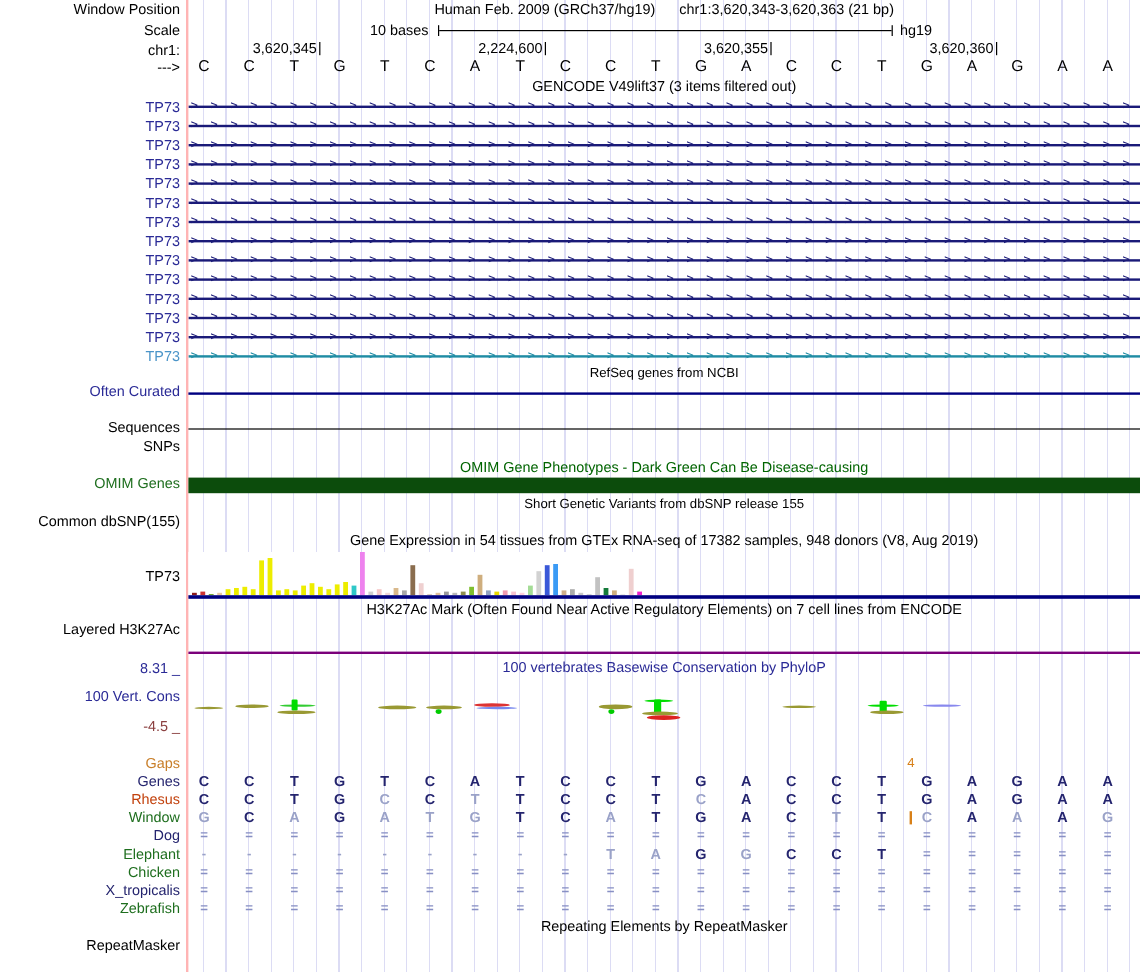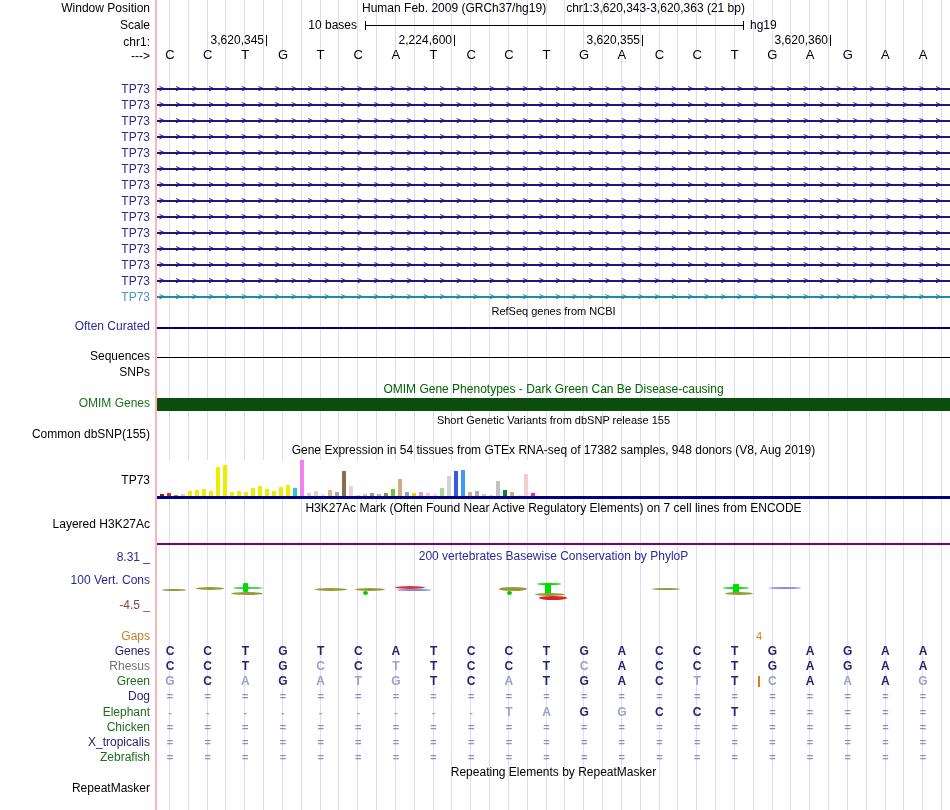--- a/index.html
+++ b/index.html
@@ -87,20 +87,21 @@
       <div class="base" style="left: 647.45px; top: 48px;">C</div>
       <div class="base" style="left: 685.1px; top: 48px;">C</div>
       <div class="base" style="left: 722.75px; top: 48px;">T</div>
       <div class="base" style="left: 760.4px; top: 48px;">G</div>
       <div class="base" style="left: 798.05px; top: 48px;">A</div>
       <div class="base" style="left: 835.7px; top: 48px;">G</div>
       <div class="base" style="left: 873.35px; top: 48px;">A</div>
       <div class="base" style="left: 911px; top: 48px;">A</div>
     </div>
 
+  <div class="title" style="top:66px">GENCODE V49lift37 (3 items filtered out)</div>
   <div id="generows">
       <div class="lbl" style="top: 83px; color: rgb(42, 42, 150);">TP73</div>
       <div class="generow" style="top: 81px;">
         <div class="line" style="background: rgb(26, 26, 120);"></div>
         <div class="chev" style="color: rgb(26, 26, 120);">&gt;&gt;&gt;&gt;&gt;&gt;&gt;&gt;&gt;&gt;&gt;&gt;&gt;&gt;&gt;&gt;&gt;&gt;&gt;&gt;&gt;&gt;&gt;&gt;&gt;&gt;&gt;&gt;&gt;&gt;&gt;&gt;&gt;&gt;&gt;&gt;&gt;&gt;&gt;&gt;&gt;&gt;&gt;&gt;&gt;&gt;&gt;&gt;</div>
       </div>
       <div class="lbl" style="top: 99px; color: rgb(42, 42, 150);">TP73</div>
       <div class="generow" style="top: 97px;">
         <div class="line" style="background: rgb(26, 26, 120);"></div>
         <div class="chev" style="color: rgb(26, 26, 120);">&gt;&gt;&gt;&gt;&gt;&gt;&gt;&gt;&gt;&gt;&gt;&gt;&gt;&gt;&gt;&gt;&gt;&gt;&gt;&gt;&gt;&gt;&gt;&gt;&gt;&gt;&gt;&gt;&gt;&gt;&gt;&gt;&gt;&gt;&gt;&gt;&gt;&gt;&gt;&gt;&gt;&gt;&gt;&gt;&gt;&gt;&gt;&gt;</div>
@@ -241,21 +242,21 @@
       <div class="bar" style="height: 1px; background: rgb(232, 232, 232);"></div>
       <div class="bar" style="height: 22px; background: rgb(239, 207, 207);"></div>
       <div class="bar" style="height: 3px; background: rgb(238, 34, 204);"></div>
     </div>
   <div class="hline" style="top:496px;height:3px;background:#000080;"></div>
 
   <div class="title" style="top:502px">H3K27Ac Mark (Often Found Near Active Regulatory Elements) on 7 cell lines from ENCODE</div>
   <div class="lbl" style="top:518px">Layered H3K27Ac</div>
   <div class="hline" style="top:543px;height:2px;background:#7a007a;"></div>
 
-  <div class="title c-blue" style="top:550px">200 vertebrates Basewise Conservation by PhyloP</div>
+  <div class="title c-blue" style="top:550px">100 vertebrates Basewise Conservation by PhyloP</div>
   <div class="lbl c-blue" style="top:551px">8.31 _</div>
   <div class="lbl c-blue" style="top:574px">100 Vert. Cons</div>
   <div class="lbl c-maroon" style="top:599px">-4.5 _</div>
   <div id="consmarks">
       <div class="abs" style="left: 162px; top: 589px; width: 24px; height: 2px; background: rgb(153, 153, 51); border-radius: 50%;"></div>
       <div class="abs" style="left: 196px; top: 587px; width: 28px; height: 3px; background: rgb(153, 153, 51); border-radius: 50%;"></div>
       <div class="abs" style="left: 233px; top: 587px; width: 30px; height: 2px; background: rgb(51, 204, 51); border-radius: 50%;"></div>
       <div class="abs" style="left: 243px; top: 583px; width: 5px; height: 9px; background: rgb(0, 221, 0); border-radius: 1px;"></div>
       <div class="abs" style="left: 231px; top: 592px; width: 32px; height: 3px; background: rgb(153, 153, 51); border-radius: 50%;"></div>
       <div class="abs" style="left: 315px; top: 588px; width: 32px; height: 3px; background: rgb(153, 153, 51); border-radius: 50%;"></div>
@@ -294,21 +295,21 @@
       <div class="mcell" style="left: 572.15px; top: 645px; color: rgb(36, 36, 110);">G</div>
       <div class="mcell" style="left: 609.8px; top: 645px; color: rgb(36, 36, 110);">A</div>
       <div class="mcell" style="left: 647.45px; top: 645px; color: rgb(36, 36, 110);">C</div>
       <div class="mcell" style="left: 685.1px; top: 645px; color: rgb(36, 36, 110);">C</div>
       <div class="mcell" style="left: 722.75px; top: 645px; color: rgb(36, 36, 110);">T</div>
       <div class="mcell" style="left: 760.4px; top: 645px; color: rgb(36, 36, 110);">G</div>
       <div class="mcell" style="left: 798.05px; top: 645px; color: rgb(36, 36, 110);">A</div>
       <div class="mcell" style="left: 835.7px; top: 645px; color: rgb(36, 36, 110);">G</div>
       <div class="mcell" style="left: 873.35px; top: 645px; color: rgb(36, 36, 110);">A</div>
       <div class="mcell" style="left: 911px; top: 645px; color: rgb(36, 36, 110);">A</div>
-      <div class="lbl" style="top: 660px; color: #737373; text-align: right;">Rhesus</div>
+      <div class="lbl" style="top: 660px; color: #c2410c; text-align: right;">Rhesus</div>
       <div class="mcell" style="left: 158px; top: 660px; color: rgb(36, 36, 110);">C</div>
       <div class="mcell" style="left: 195.65px; top: 660px; color: rgb(36, 36, 110);">C</div>
       <div class="mcell" style="left: 233.3px; top: 660px; color: rgb(36, 36, 110);">T</div>
       <div class="mcell" style="left: 270.95px; top: 660px; color: rgb(36, 36, 110);">G</div>
       <div class="mcell" style="left: 308.6px; top: 660px; color: rgb(154, 162, 200);">C</div>
       <div class="mcell" style="left: 346.25px; top: 660px; color: rgb(36, 36, 110);">C</div>
       <div class="mcell" style="left: 383.9px; top: 660px; color: rgb(154, 162, 200);">T</div>
       <div class="mcell" style="left: 421.55px; top: 660px; color: rgb(36, 36, 110);">T</div>
       <div class="mcell" style="left: 459.2px; top: 660px; color: rgb(36, 36, 110);">C</div>
       <div class="mcell" style="left: 496.85px; top: 660px; color: rgb(36, 36, 110);">C</div>
@@ -316,21 +317,21 @@
       <div class="mcell" style="left: 572.15px; top: 660px; color: rgb(154, 162, 200);">C</div>
       <div class="mcell" style="left: 609.8px; top: 660px; color: rgb(36, 36, 110);">A</div>
       <div class="mcell" style="left: 647.45px; top: 660px; color: rgb(36, 36, 110);">C</div>
       <div class="mcell" style="left: 685.1px; top: 660px; color: rgb(36, 36, 110);">C</div>
       <div class="mcell" style="left: 722.75px; top: 660px; color: rgb(36, 36, 110);">T</div>
       <div class="mcell" style="left: 760.4px; top: 660px; color: rgb(36, 36, 110);">G</div>
       <div class="mcell" style="left: 798.05px; top: 660px; color: rgb(36, 36, 110);">A</div>
       <div class="mcell" style="left: 835.7px; top: 660px; color: rgb(36, 36, 110);">G</div>
       <div class="mcell" style="left: 873.35px; top: 660px; color: rgb(36, 36, 110);">A</div>
       <div class="mcell" style="left: 911px; top: 660px; color: rgb(36, 36, 110);">A</div>
-      <div class="lbl" style="top: 675px; color: rgb(30, 110, 30);">Green</div>
+      <div class="lbl" style="top: 675px; color: rgb(30, 110, 30);">Window</div>
       <div class="mcell" style="left: 158px; top: 675px; color: rgb(154, 162, 200);">G</div>
       <div class="mcell" style="left: 195.65px; top: 675px; color: rgb(36, 36, 110);">C</div>
       <div class="mcell" style="left: 233.3px; top: 675px; color: rgb(154, 162, 200);">A</div>
       <div class="mcell" style="left: 270.95px; top: 675px; color: rgb(36, 36, 110);">G</div>
       <div class="mcell" style="left: 308.6px; top: 675px; color: rgb(154, 162, 200);">A</div>
       <div class="mcell" style="left: 346.25px; top: 675px; color: rgb(154, 162, 200);">T</div>
       <div class="mcell" style="left: 383.9px; top: 675px; color: rgb(154, 162, 200);">G</div>
       <div class="mcell" style="left: 421.55px; top: 675px; color: rgb(36, 36, 110);">T</div>
       <div class="mcell" style="left: 459.2px; top: 675px; color: rgb(36, 36, 110);">C</div>
       <div class="mcell" style="left: 496.85px; top: 675px; color: rgb(154, 162, 200);">A</div>

